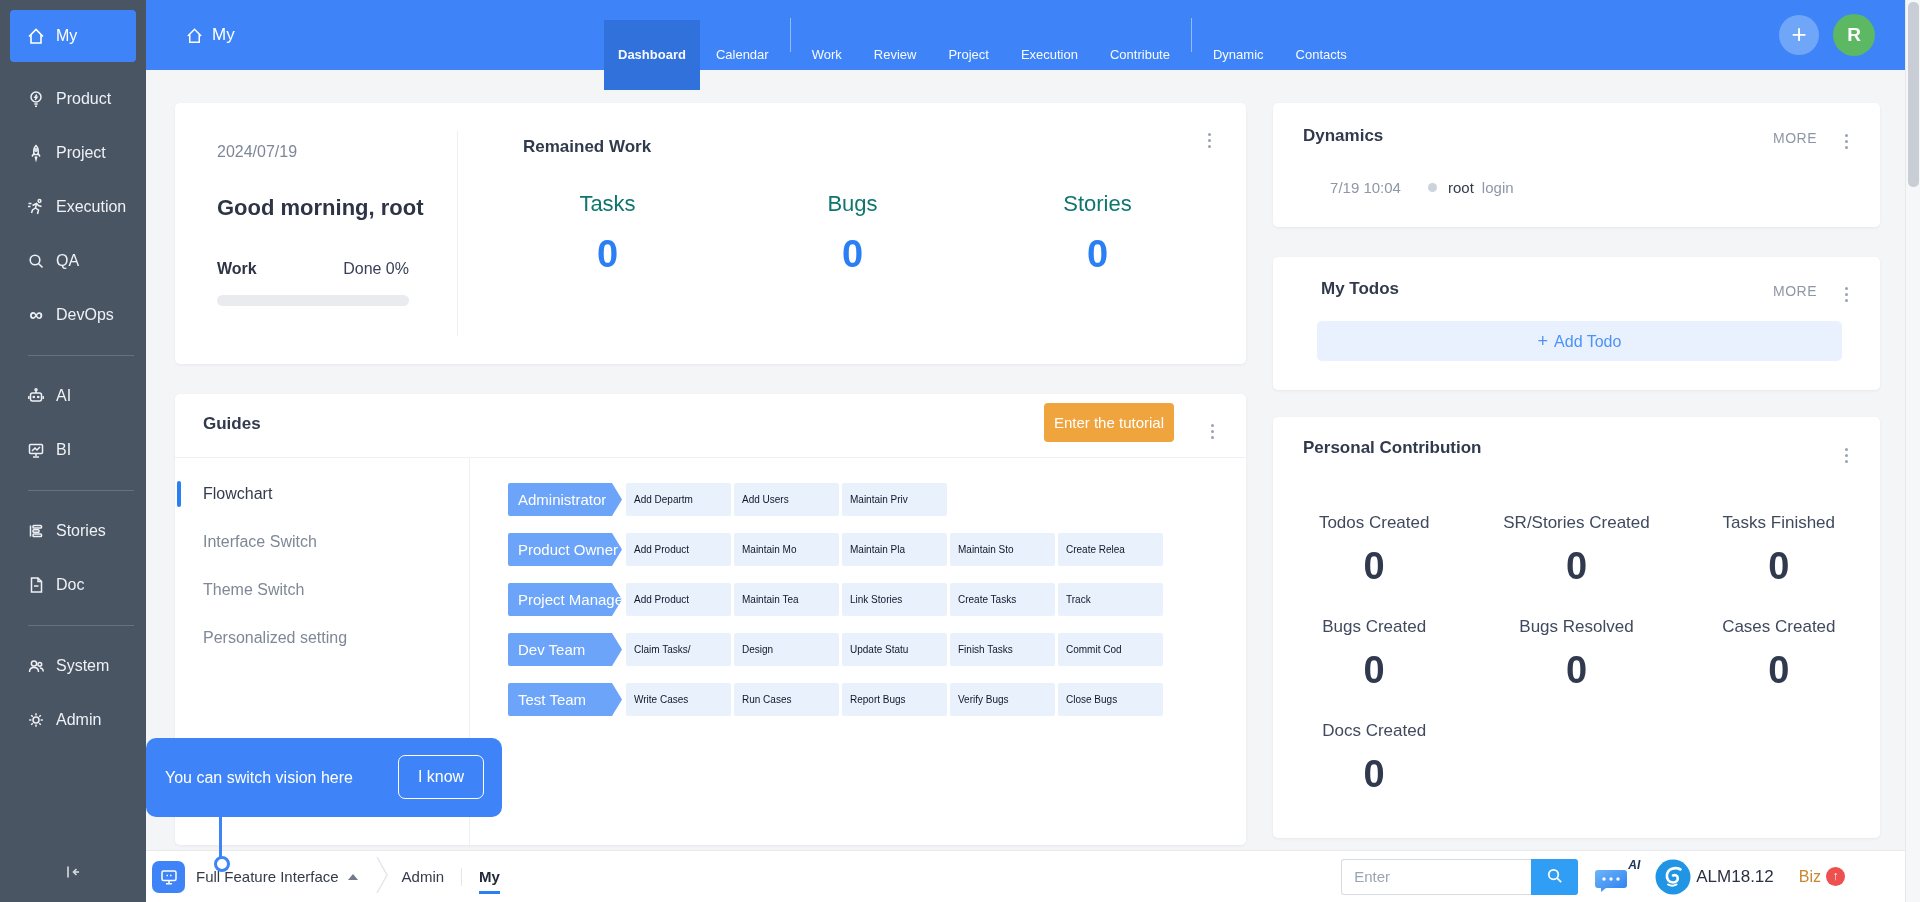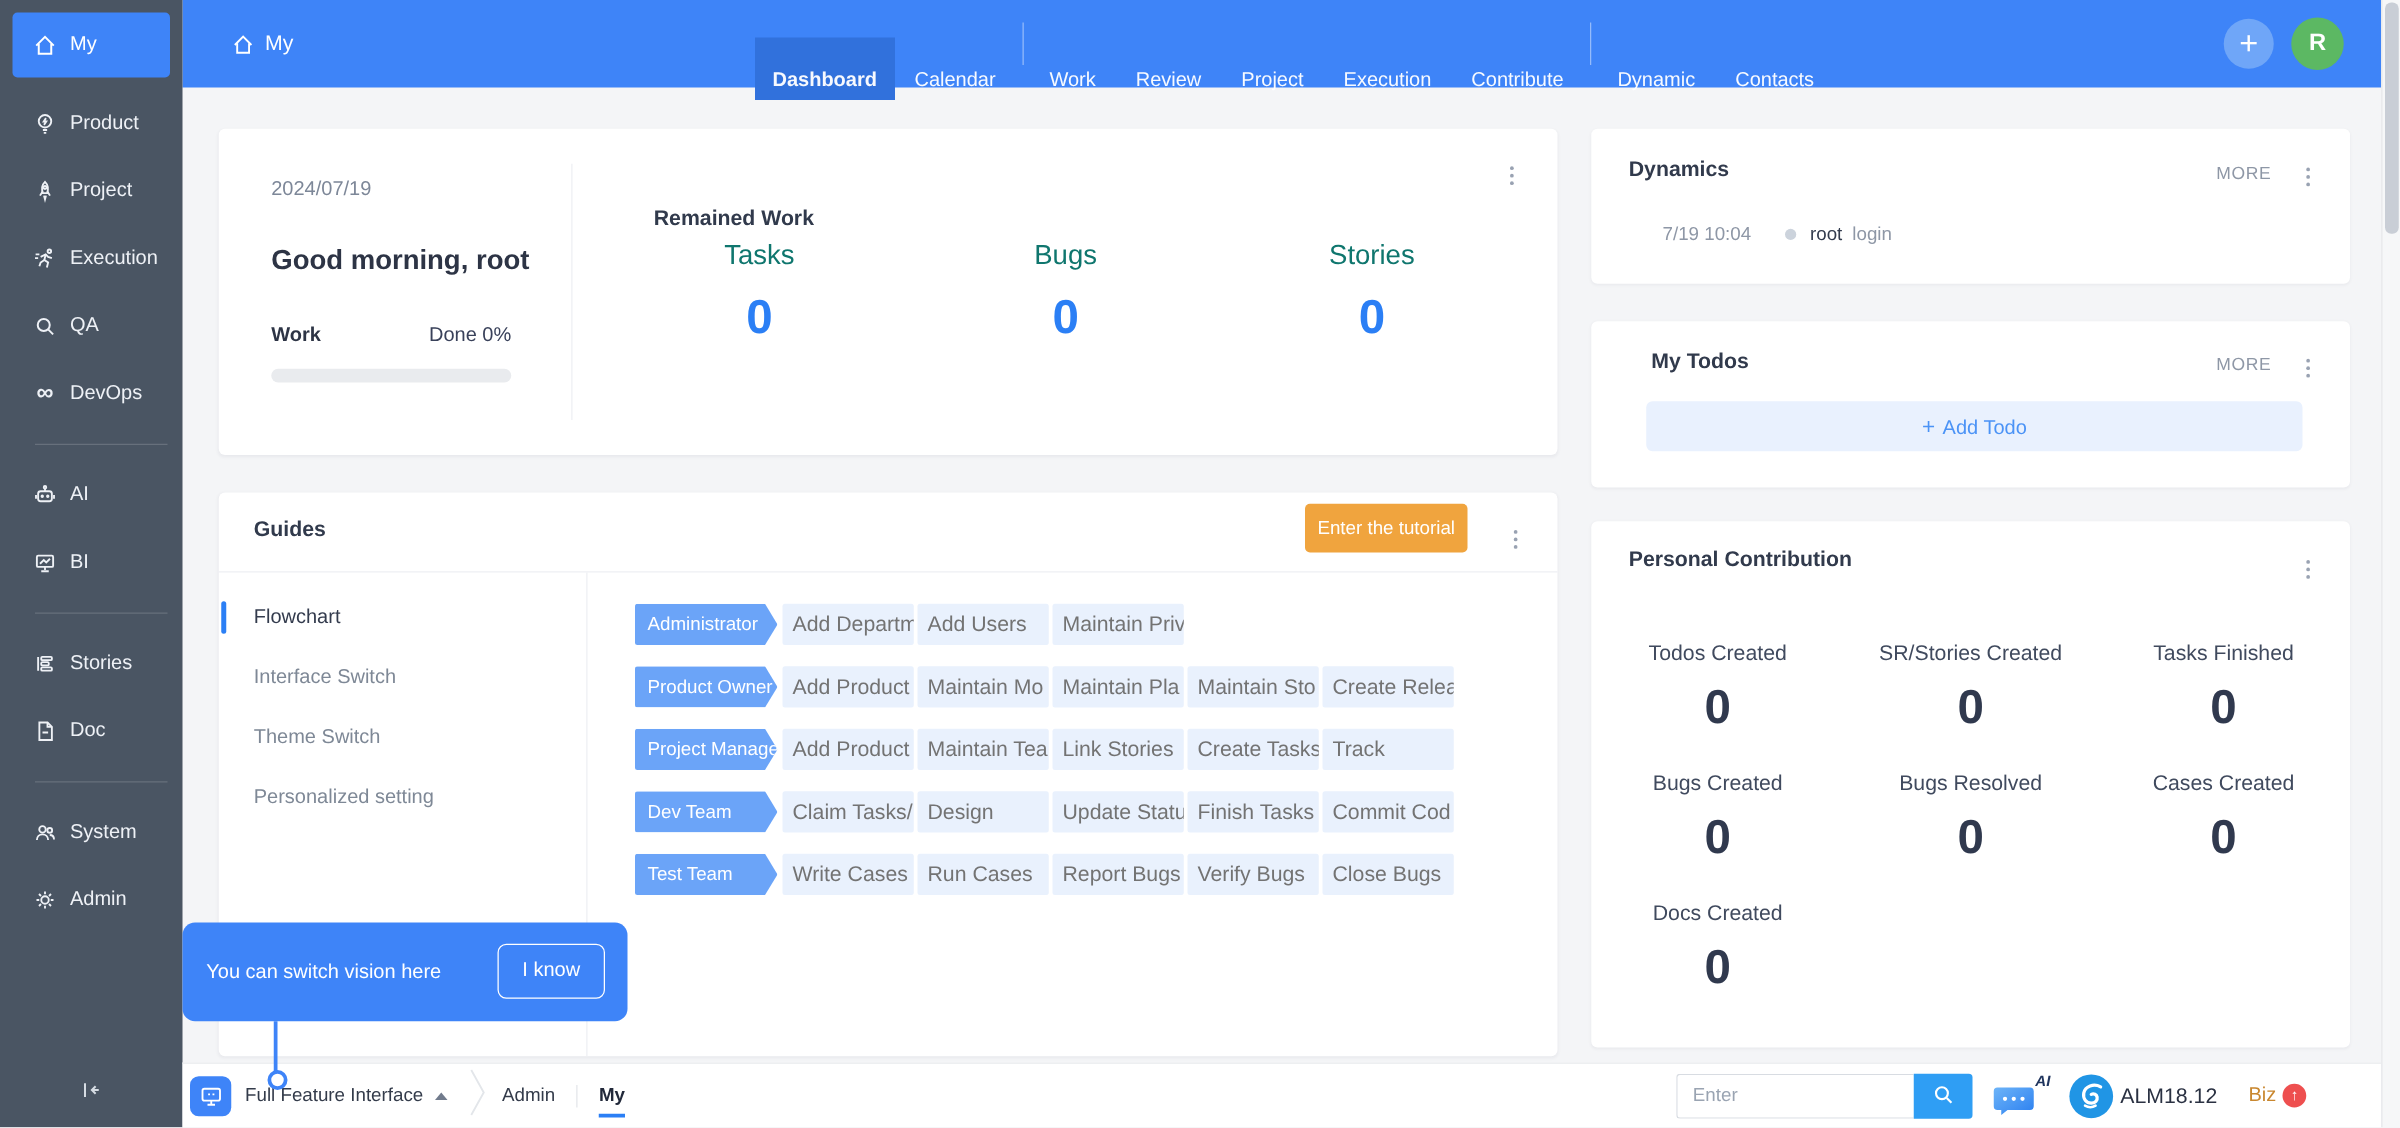--- a/index.html
+++ b/index.html
@@ -14,21 +14,21 @@
   .side-div { height:1px; background:rgba(255,255,255,.16); margin:13px 12px 13px 28px; }
   .sicon { width:20px; height:20px; display:flex; align-items:center; justify-content:center; flex:0 0 20px; }
   .sicon svg { display:block; }
   .inf { font-size:19px; font-weight:bold; line-height:20px; color:#eef1f6; }
   .collapse-btn { position:absolute; bottom:8px; left:0; width:146px; height:44px; display:flex; align-items:center; justify-content:center; color:#d6dce3; cursor:pointer; }
 
   
   .topbar { position:absolute; left:146px; top:0; width:1759px; height:70px; background:#3e84f8; color:#fff; z-index:15; }
   .crumb { position:absolute; left:38px; top:0; height:70px; display:flex; align-items:center; gap:8px; font-size:17px; cursor:pointer; }
   .tabs { position:absolute; left:458px; top:0; height:70px; display:flex; align-items:center; }
-  .tab { padding:0 16px; height:50px; line-height:70px; font-size:16px; color:rgba(255,255,255,.96); cursor:pointer; white-space:nowrap;margin-top:40px; }
+  .tab { padding:0 16px; height:70px; line-height:70px; font-size:13px; color:rgba(255,255,255,.96); cursor:pointer; white-space:nowrap;margin-top:40px; }
   .tab.active { background:#3171dc; font-weight:bold; padding:0 14px; }
   .tab-sep { width:1px; height:34px; background:rgba(255,255,255,.45); margin:0 5px; }
   .top-right { position:absolute; right:30px; top:0; height:70px; display:flex; align-items:center; gap:14px; }
   .plus-btn { width:40px; height:40px; border-radius:50%; background:#6fa6f8; color:#fff; font-size:26px; line-height:38px; text-align:center; cursor:pointer; }
   .avatar { width:42px; height:42px; border-radius:50%; background:#5cb863; color:#fff; font-size:19px; font-weight:bold; display:flex; align-items:center; justify-content:center; cursor:pointer; }
 
   
   .card { position:absolute; background:#fff; border-radius:5px; box-shadow:0 1px 3px rgba(30,40,60,.06); }
   .dots { position:absolute; display:flex; flex-direction:column; gap:3px; cursor:pointer; padding:4px; }
   .dots i { width:3px; height:3px; border-radius:50%; background:#99a2b2; }
@@ -36,39 +36,39 @@
   .card-title { font-size:17px; font-weight:bold; color:#313a4c; }
 
   
   #card-welcome { left:175px; top:103px; width:1071px; height:261px; }
   .w-date { position:absolute; left:42px; top:40px; font-size:16px; color:#7d8798; }
   .w-greet { position:absolute; left:42px; top:92px; font-size:22px; font-weight:bold; color:#2d3445; }
   .w-workrow { position:absolute; left:42px; top:157px; width:192px; display:flex; justify-content:space-between; font-size:16px; color:#39415a; }
   .w-work { font-weight:bold; color:#2d3445; }
   .w-bar { position:absolute; left:42px; top:192px; width:192px; height:11px; border-radius:6px; background:#e9ebee; }
   .w-vdiv { position:absolute; left:282px; top:28px; bottom:28px; width:1px; background:#eef0f3; }
-  .rw-title { position:absolute; left:348px; top:34px;margin-top:28px; }
+  .rw-title { position:absolute; left:348px; top:34px; }
   .rw-stats { position:absolute; left:310px; right:26px; top:88px; display:flex; }
   .rw-stat { flex:1; text-align:center; }
   .rw-label { font-size:22px; color:#0f766e; }
   .rw-value { margin-top:16px; font-size:38px; font-weight:bold; color:#2b7ff5; }
 
   
   #card-guides { left:175px; top:394px; width:1071px; height:451px; }
   .g-head { position:relative; height:64px; border-bottom:1px solid #eef0f3; }
   .g-title { position:absolute; left:28px; top:20px; }
   .g-btn { position:absolute; right:72px; top:9px; height:39px; padding:0 10px; background:#f0a43e; color:#fff; font-size:15px; border:none; border-radius:4px; line-height:39px; cursor:pointer; }
   .g-tabs { position:absolute; left:0; top:64px; bottom:0; width:295px; border-right:1px solid #eef0f3; padding-top:12px; }
   .g-tab { position:relative; height:48px; line-height:48px; padding-left:28px; font-size:16px; color:#7e8896; cursor:pointer; }
   .g-tab.active { color:#333b4d; }
   .g-tab.active::before { content:""; position:absolute; left:2px; top:11px; bottom:11px; width:4px; background:#2b7ff5; border-radius:2px; }
   .g-flow { position:absolute; left:295px; top:64px; right:0; bottom:0; padding:25px 0 0 38px; }
   .flow-row { display:flex; height:33px; margin-bottom:17px; }
   .flow-role { width:114px; flex:0 0 114px; background:#6ba4f8; color:#fff; font-size:15px; line-height:33px; padding-left:10px; white-space:nowrap; overflow:hidden; clip-path:polygon(0 0, calc(100% - 10px) 0, 100% 50%, calc(100% - 10px) 100%, 0 100%); margin-right:4px; border-radius:2px; }
-  .flow-step { width:105px; flex:0 0 105px; background:#e9f1fd; color:#737373; font-size:17px; line-height:33px; padding:0 8px; border-radius:2px; white-space:nowrap; overflow:hidden; margin-right:3px; }
+  .flow-step { width:105px; flex:0 0 105px; background:#e9f1fd; color:#0f172a; font-size:10px; line-height:33px; padding:0 8px; border-radius:2px; white-space:nowrap; overflow:hidden; margin-right:3px; }
 
   
   #card-dynamics { left:1273px; top:103px; width:607px; height:124px;text-align:center; }
   .d-title { position:absolute; left:30px; top:23px; }
   .d-entry { position:absolute; left:30px; top:76px; display:flex; align-items:center; font-size:15px; }
   .d-time { color:#8e97a6; width:125px; }
   .d-dot { width:9px; height:9px; border-radius:50%; background:#ccd3dc; margin-right:11px; }
   .d-user { color:#323b4d; margin-right:8px; }
   .d-action { color:#8e97a6; }
 

